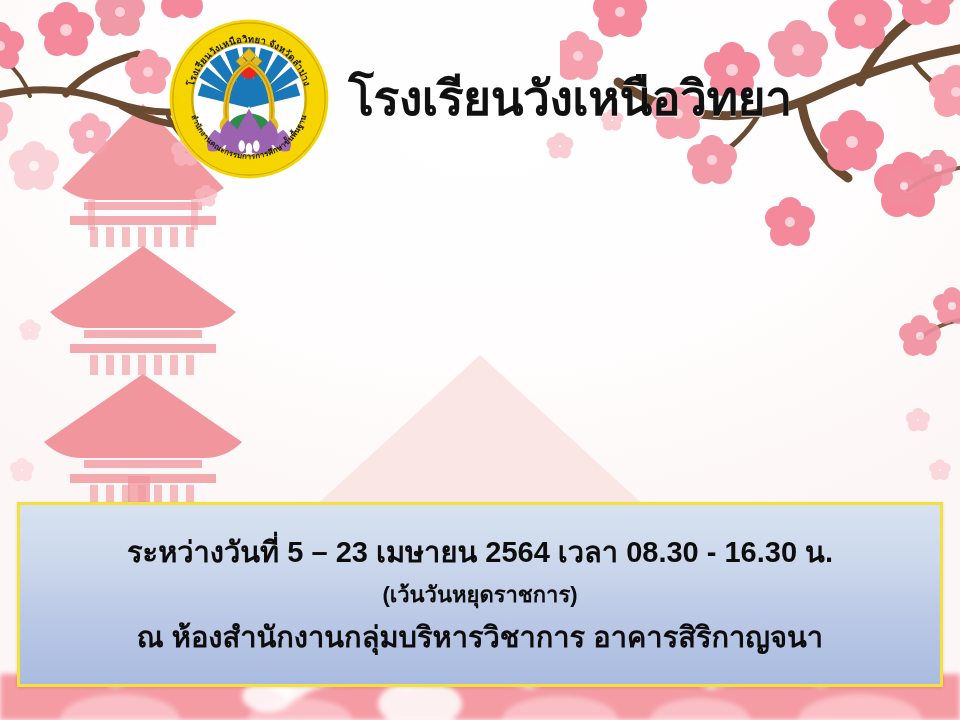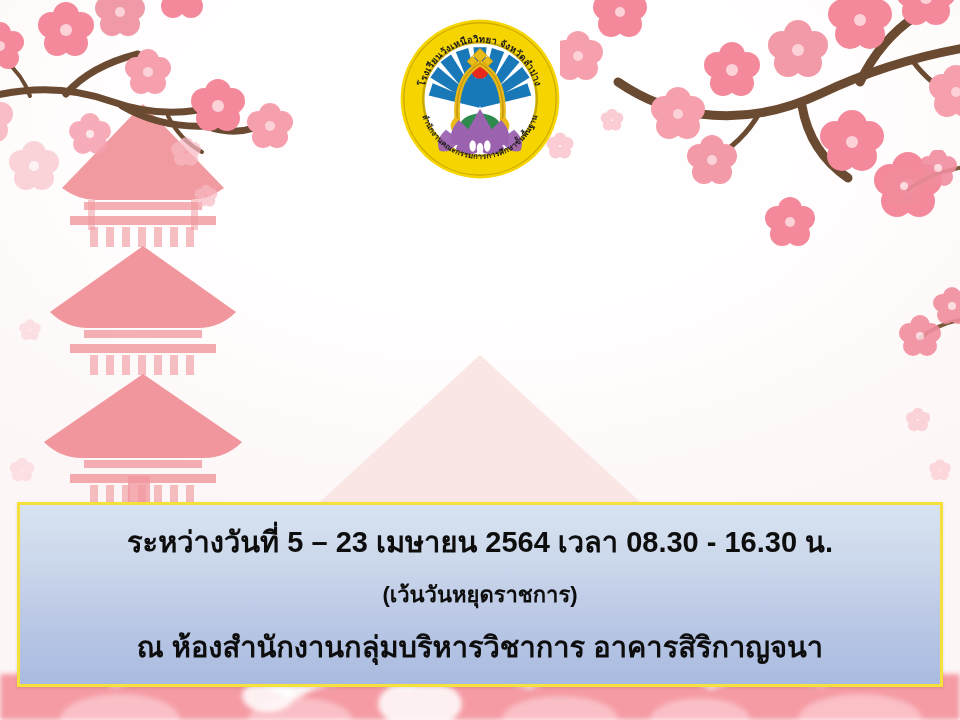--- a/index.html
+++ b/index.html
@@ -88,21 +88,21 @@
   
   .info-box{
     position:absolute;
     left:17px; top:502px;
     width:926px; height:185px;
     border:3px solid #f5e03c;
     background:linear-gradient(180deg,#d8e2f0 0%,#cdd9ec 28%,#bcc9e6 62%,#a9bbe0 100%);
     box-shadow:0 1px 3px rgba(0,0,0,.12);
     display:flex; flex-direction:column;
     align-items:center; justify-content:center;
-    gap:16px;
+    gap:6px;
     z-index:6;
   }
   .info-line{
     font-size:29px; font-weight:bold;
     color:#0d0d0d; line-height:1.45;
     white-space:nowrap;
     text-align:center;
   }
   .info-line.line-1{ font-size:29px; }
   .info-line.line-2{ font-size:22px; }
@@ -594,20 +594,21 @@
 
         <text font-size="11.5" font-weight="bold" fill="#1a1a1a" font-family="'Liberation Sans',sans-serif" letter-spacing="0.4">
           <textPath href="#arcTop" startOffset="50%" text-anchor="middle">โรงเรียนวังเหนือวิทยา จังหวัดลำปาง</textPath>
         </text>
         <text font-size="9.5" font-weight="bold" fill="#1a1a1a" font-family="'Liberation Sans',sans-serif" letter-spacing="0.3">
           <textPath href="#arcBot" startOffset="50%" text-anchor="middle">สำนักงานคณะกรรมการการศึกษาขั้นพื้นฐาน</textPath>
         </text>
       </svg>
     </div>
 
+    <div class="school-name">โรงเรียนวังเหนือวิทยา</div>
   </div>
 
 
   <div class="info-box">
     <div class="info-line line-1">ระหว่างวันที่ 5 – 23 เมษายน 2564  เวลา  08.30 - 16.30 น.</div>
     <div class="info-line line-2">(เว้นวันหยุดราชการ)</div>
     <div class="info-line line-3">ณ ห้องสำนักงานกลุ่มบริหารวิชาการ   อาคารสิริกาญจนา</div>
   </div>
 
 </div>

